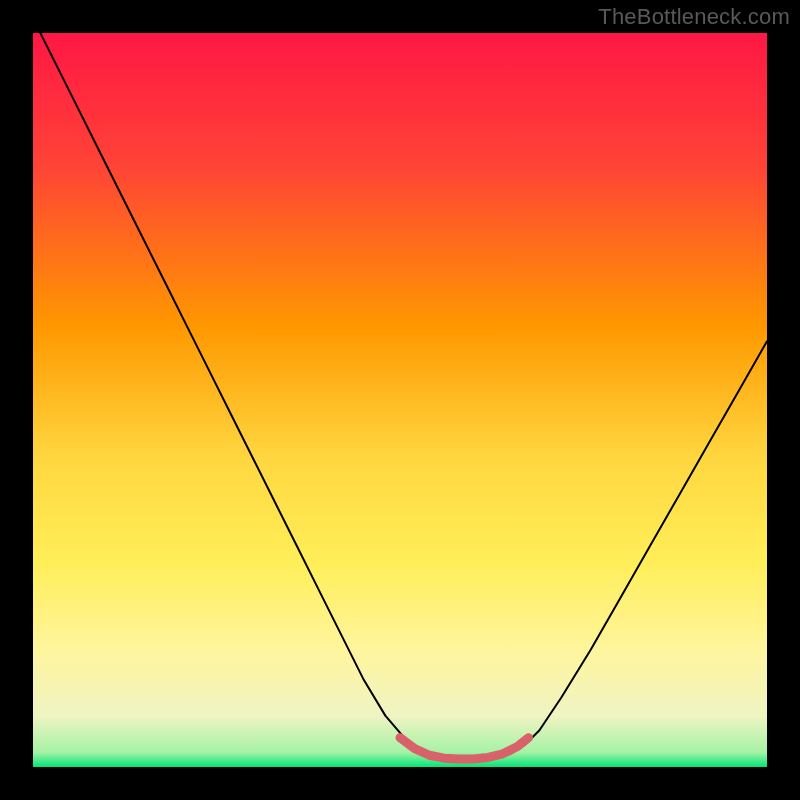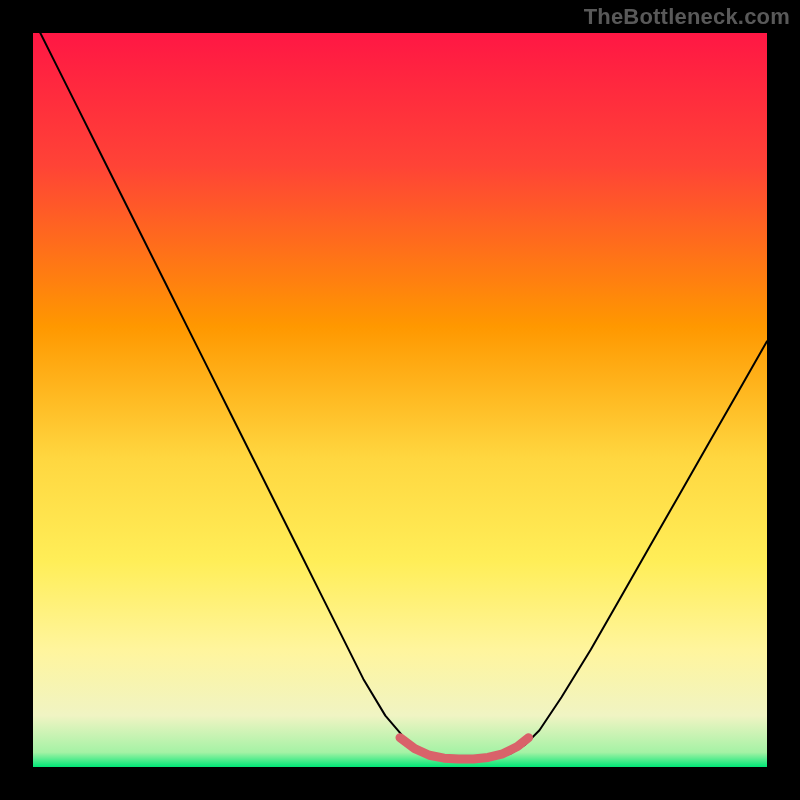--- a/index.html
+++ b/index.html
@@ -1,18 +1,18 @@
 <!DOCTYPE html>
 <html><head>
 <meta charset="utf-8">
 <style>
 * { margin: 0; padding: 0; box-sizing: border-box; }
 body { width: 800px; height: 800px; background: #000; position: relative; overflow: hidden; }
 .chart-area { position: absolute; left: 33px; top: 33px; width: 734px; height: 734px; }
-.watermark { position: absolute; top: 4px; right: 10px; font-family: Arial, sans-serif; font-size: 22px; font-weight: bold; color: #595959; letter-spacing: 0.2px; }
+.watermark { position: absolute; top: 4px; right: 10px; font-family: Arial, sans-serif; font-size: 22px; font-weight: normal; color: #595959; letter-spacing: 0.2px; }
 .plot-svg { width: 100%; height: 100%; display: block; }
 </style>
 </head>
 <body>
 
 <div class="watermark">TheBottleneck.com</div>
 
 <div class="chart-area">
   <svg class="plot-svg" id="plot" viewBox="0 0 734 734" preserveAspectRatio="none">
       <defs>

